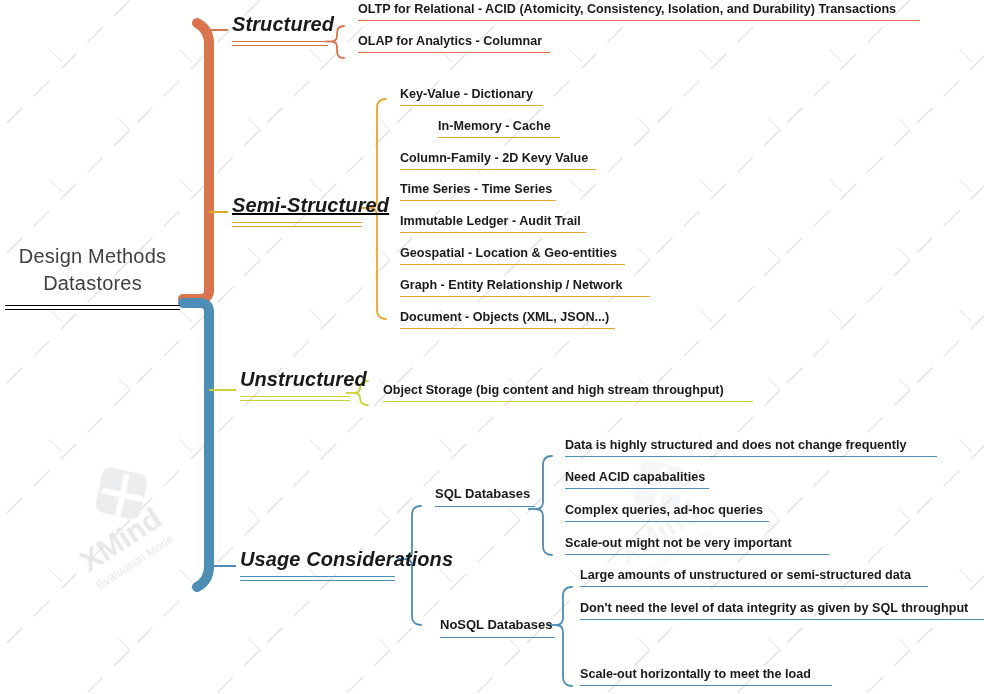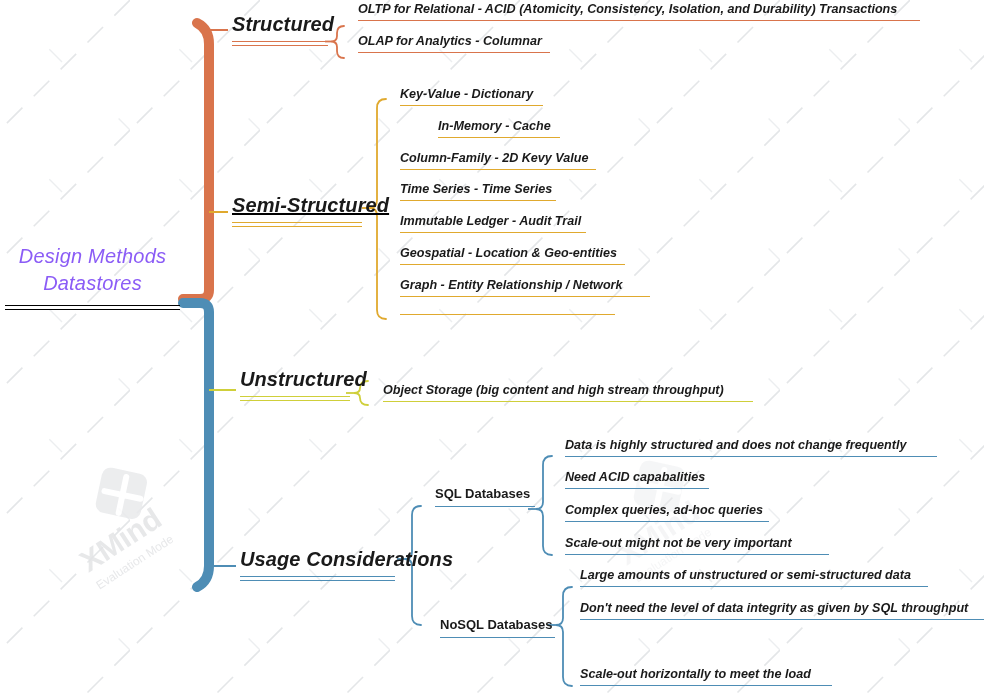--- a/index.html
+++ b/index.html
@@ -60,21 +60,20 @@
   }
   .node {
     position: absolute;
     white-space: nowrap;
   }
   .node .label {
     display: block;
     color: #1a1a1a;
     font-weight: bold;
     line-height: 1.1;
-    font-style: italic;
   }
   .node .rule {
     display: block;
     height: 0;
     margin-top: 3px;
     border-top-style: solid;
   }
   .node .rule.single { border-top-width: 1.6px; }
   .node .rule.double {
     border-top-width: 1.6px;
@@ -84,21 +83,21 @@
   }
 
   
   #root-node {
     left: 5px;
     top: 243px;
     width: 175px;
     text-align: center;
   }
   #root-node .label {
-    color: #8b5cf6;
+    color: #404040;
     font-size: 20px;
     font-weight: normal;
     line-height: 1.35;
     letter-spacing: 0.2px;
   }
   #root-node .rule {
     margin-top: 8px;
     border-color: #000000;
   }
 
@@ -234,20 +233,21 @@
     </div>
     <div class="node leaf" style="left:400px; top:247px;">
       <span class="label">Geospatial - Location &amp; Geo-entities</span>
       <span class="rule single" style="border-color:#e0a92e; width:225px;"></span>
     </div>
     <div class="node leaf" style="left:400px; top:279px;">
       <span class="label">Graph - Entity Relationship / Network</span>
       <span class="rule single" style="border-color:#e0a92e; width:250px;"></span>
     </div>
     <div class="node leaf" style="left:400px; top:311px;">
+      <span class="label">Document - Objects (XML, JSON...)</span>
       <span class="rule single" style="border-color:#e0a92e; width:215px;"></span>
     </div>
 
     <div class="node lvl1" style="left:240px; top:368px;">
       <span class="label">Unstructured</span>
       <span class="rule double" style="border-color:#cfcf3a; width:110px; margin-top:6px;"></span>
     </div>
 
     <div class="node leaf" style="left:383px; top:384px;">
       <span class="label">Object Storage (big content and high stream throughput)</span>

